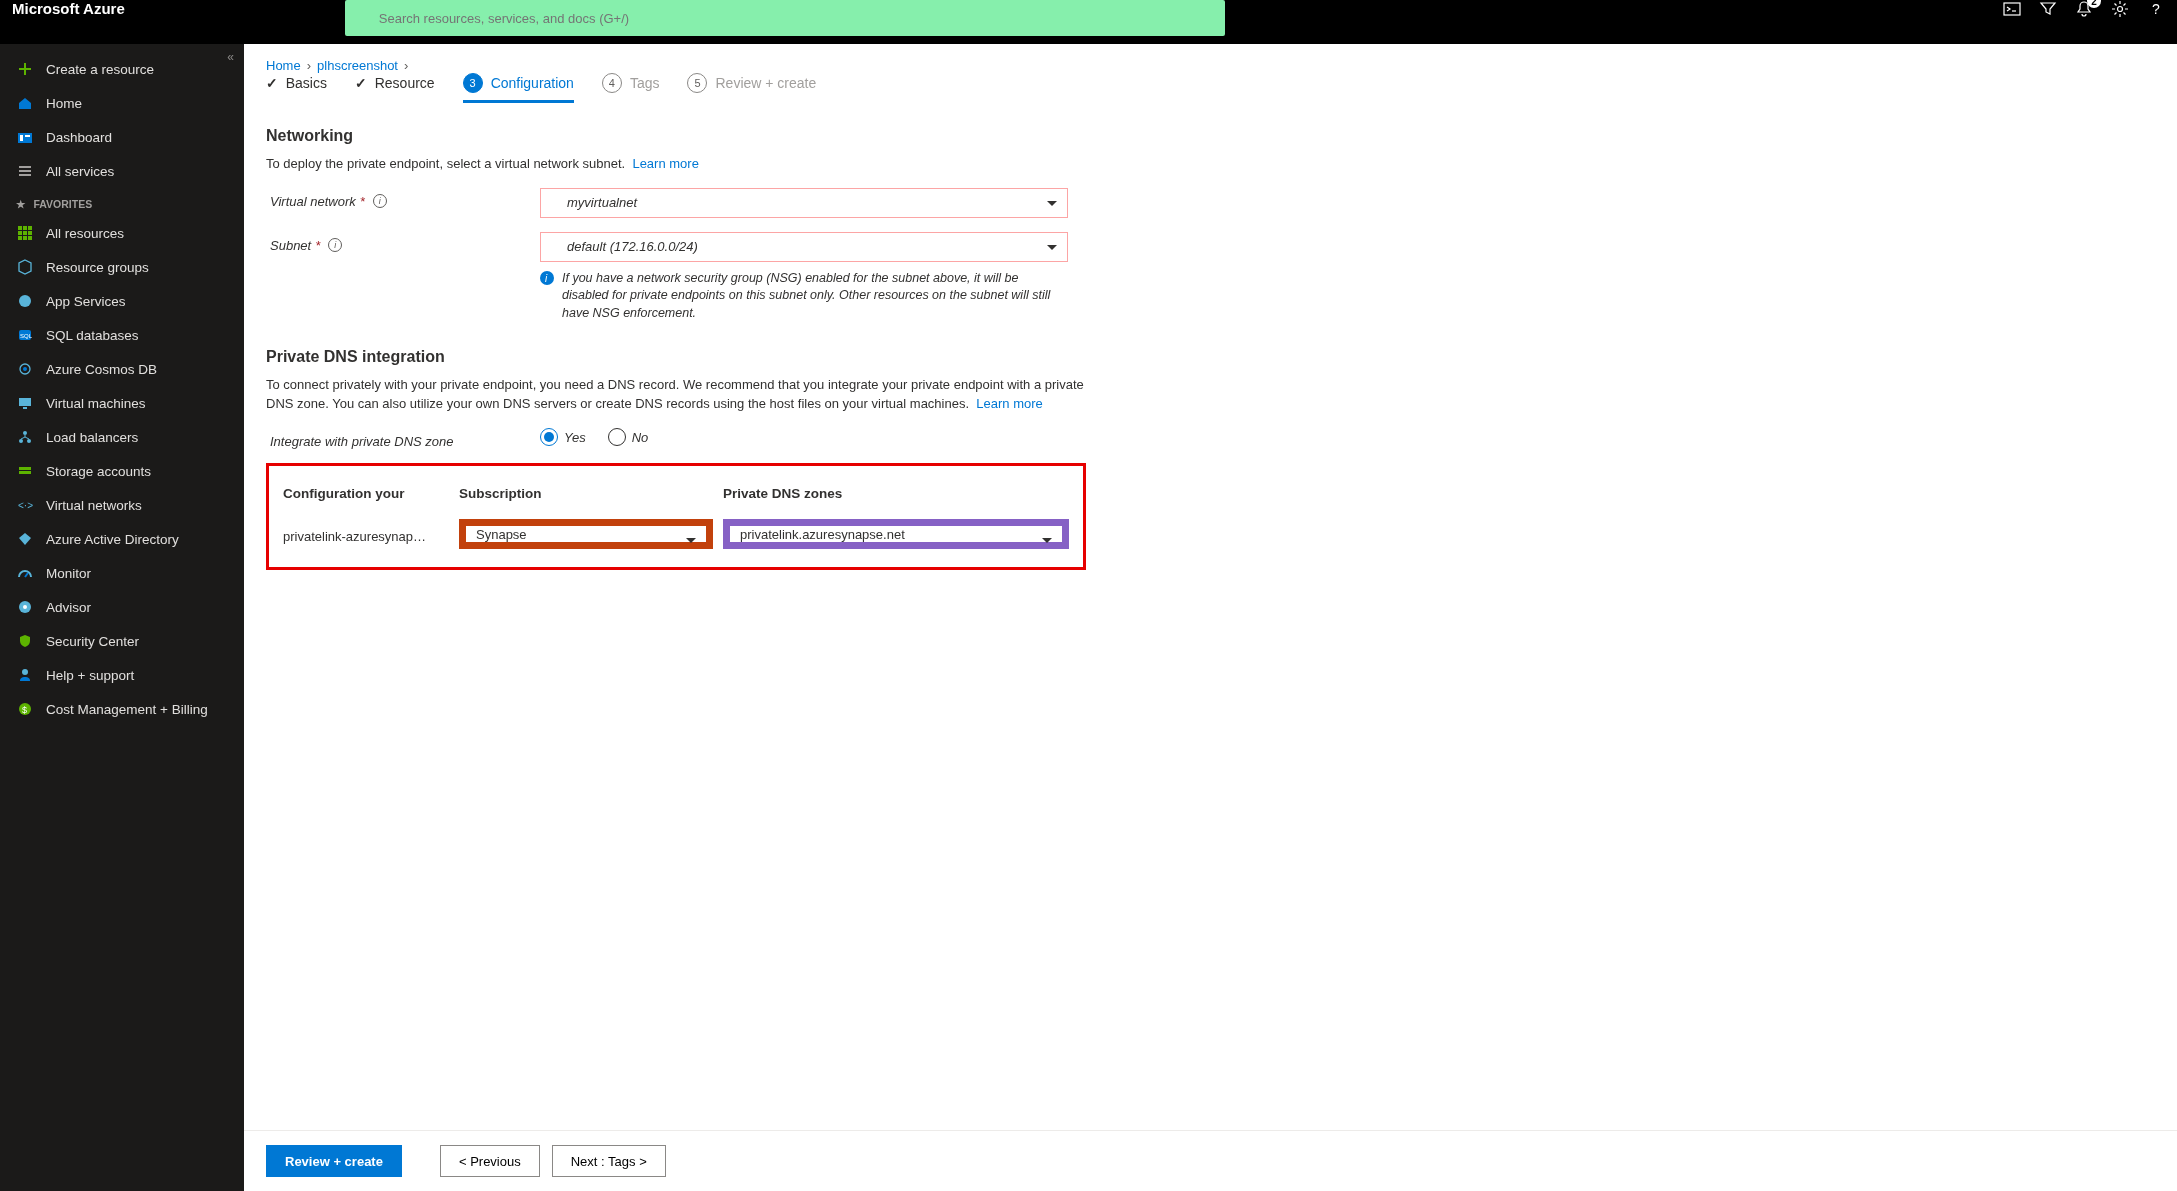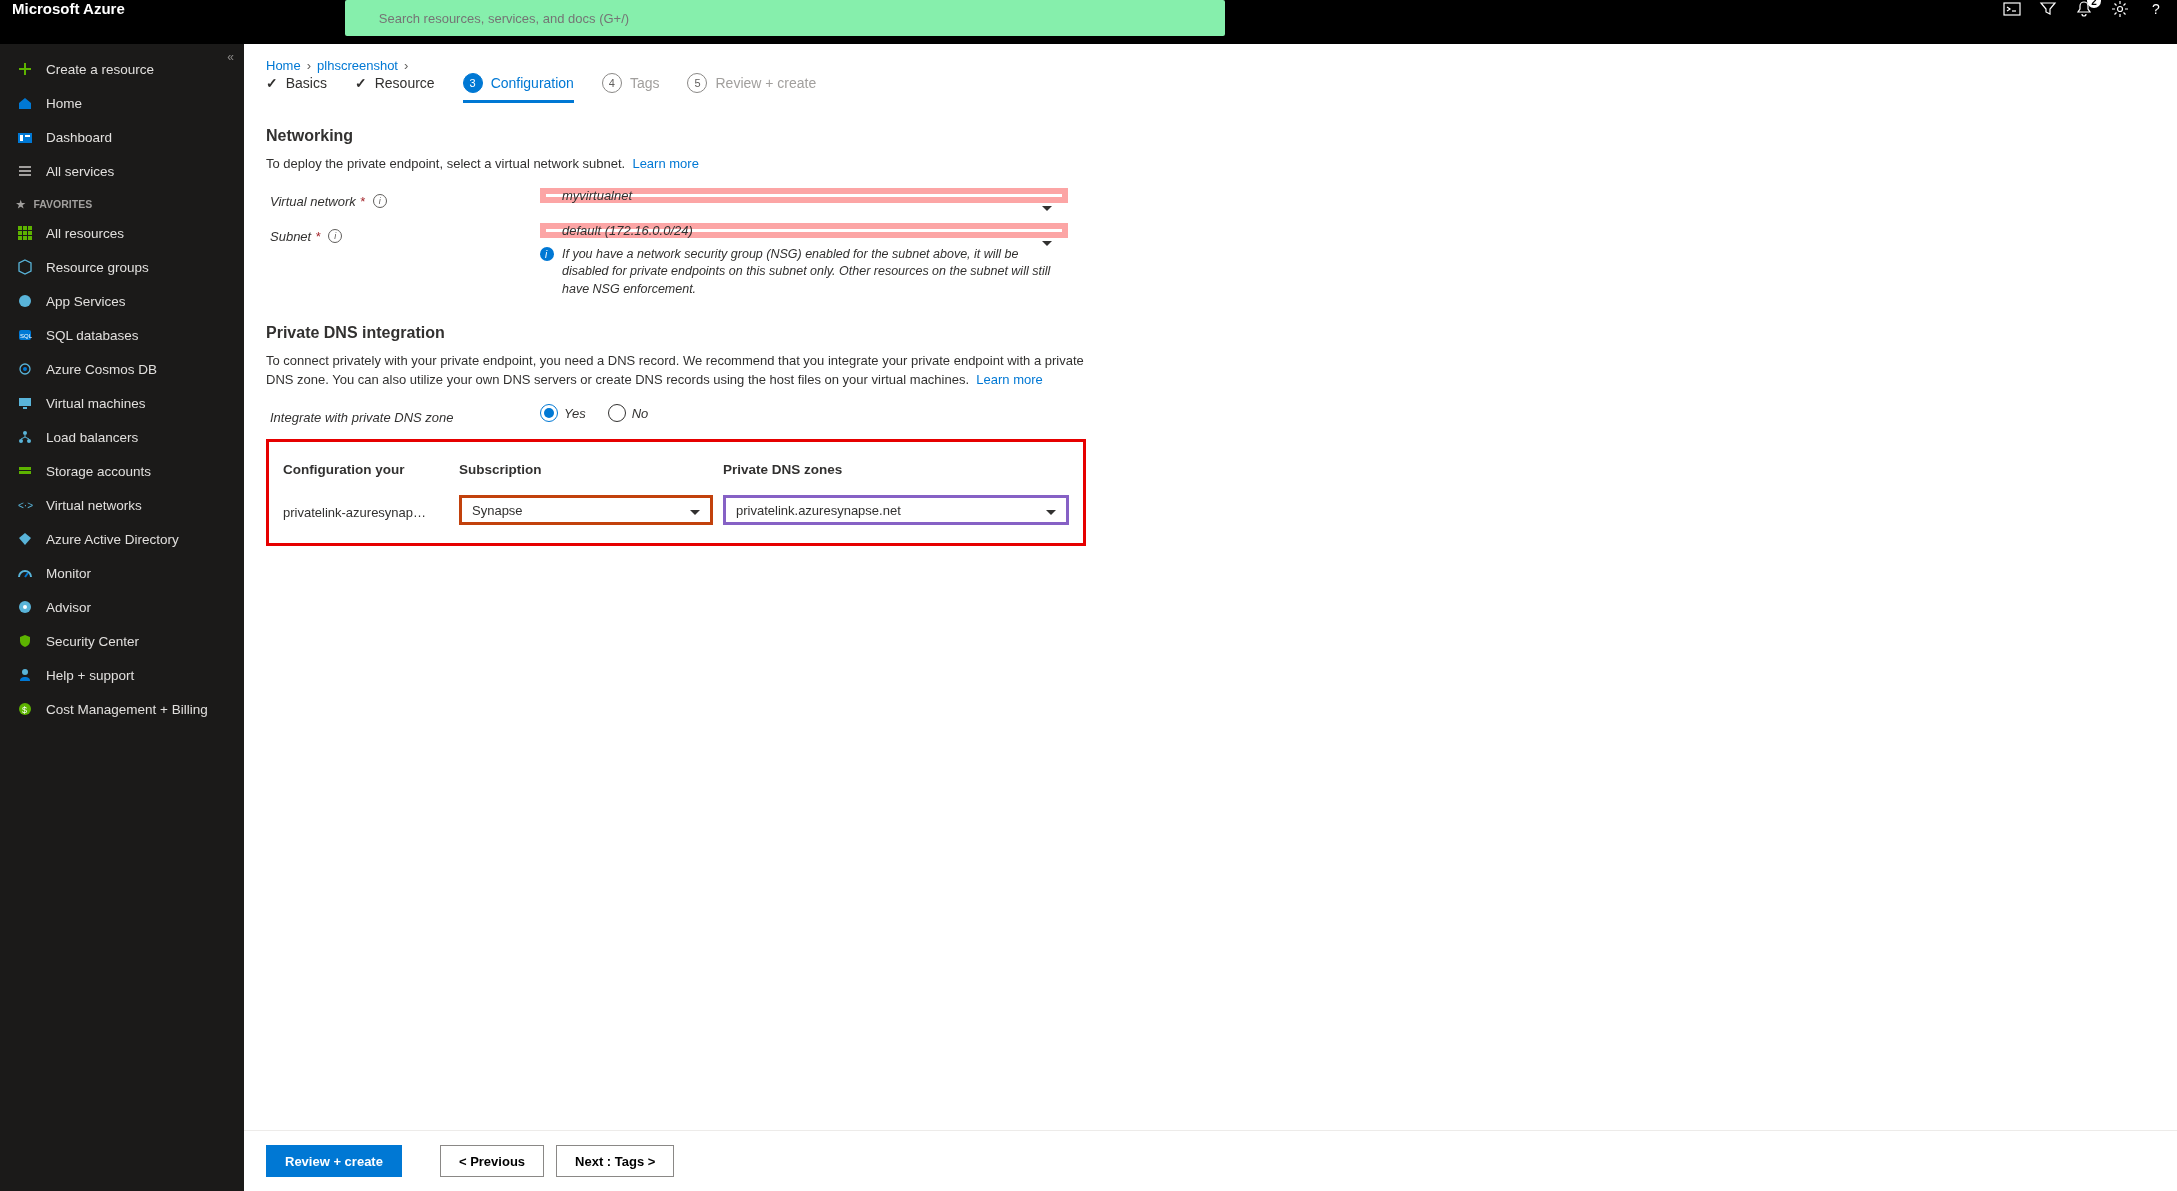--- a/index.html
+++ b/index.html
@@ -34,41 +34,41 @@
 .tab.disabled { color:#a19f9d; }
 .section { margin-bottom: 26px; }
 .section h2 { font-size: 16px; font-weight:600; margin-bottom: 10px; }
 .section p { font-size: 13px; color:#323130; line-height:1.45; max-width:820px;}
 .section p a { color:#0078d4; text-decoration:none; }
 .form-row { display:flex; align-items:flex-start; margin: 14px 4px; font-style: italic; }
 .form-label { width:270px; font-size:13px; padding-top:6px; display:flex; align-items:center; gap:4px;}
 .req { color:#a4262c; }
 .info-i { width:14px; height:14px; border:1px solid #605e5c; border-radius:50%; display:inline-flex; align-items:center; justify-content:center; font-size:9px; color:#605e5c; margin-left:4px;}
 .form-field { flex:1; max-width:528px; }
-.select { width:100%; height:15px; border:6px solid #fca5a5; background:#fff; padding:0 28px 0 16px; font-size:13px; position:relative; display:flex; align-items:center; cursor:pointer;}
+.select { width:100%; height:30px; border:1px solid #fca5a5; background:#fff; padding:0 28px 0 26px; font-size:13px; position:relative; display:flex; align-items:center; cursor:pointer;}
 .select::after { content:""; position:absolute; right:10px; top:12px; border:5px solid transparent; border-top-color:#323130;}
 .hint { font-size:12.5px; color:#323130; margin-top:8px; display:flex; gap:8px; line-height:1.4; max-width:528px;}
 .hint-icon { color:#0078d4; flex-shrink:0; margin-top:1px;}
 .radio-row { display:flex; gap:22px; align-items:center;}
 .radio { display:flex; align-items:center; gap:6px; font-size:13px; cursor:pointer;}
 .radio-dot { width:18px; height:18px; border:1px solid #323130; border-radius:50%; position:relative;}
 .radio.checked .radio-dot { border-color:#0078d4;}
 .radio.checked .radio-dot::after { content:""; position:absolute; inset:3px; background:#0078d4; border-radius:50%;}
 .highlight-box { border:3px solid #e60000; padding: 10px 14px 18px; margin-top:10px; max-width: 820px;}
 .cols-header { display:flex; font-size:13.5px; font-weight:600; padding: 10px 0 18px; }
 .cols-row { display:flex; align-items:center; gap:0;}
 .col1 { width:176px; padding-right:10px;}
 .col2 { width:264px; padding-right:10px;}
 .col3 { flex:1; }
 .trunc { white-space:nowrap; overflow:hidden; text-overflow:ellipsis; font-size:13px; padding-top:5px;}
-.select-sm { height:30px; border:3px solid #c2410c; padding:0 28px 0 10px; font-size:13px; position:relative; display:flex; align-items:center; cursor:pointer; background:#fff;}
+.select-sm { height:30px; border:7px solid #c2410c; padding:0 28px 0 10px; font-size:13px; position:relative; display:flex; align-items:center; cursor:pointer; background:#fff;}
 .select-sm::after { content:""; position:absolute; right:10px; top:12px; border:5px solid transparent; border-top-color:#323130;}
 .select-sm.purple { border-color:#8661c5;}
 .footer { border-top:1px solid #edebe9; padding: 14px 22px; display:flex; gap:18px; }
-.btn { height:32px; padding:0 18px; font-size:13px; border:1px solid #8a8886; background:#fff; cursor:pointer; display:flex; align-items:center;font-weight:bold;}
+.btn { height:32px; padding:0 18px; font-size:13px; border:1px solid #8a8886; background:#fff; cursor:pointer; display:flex; align-items:center;}
 .btn.primary { background:#0078d4; border-color:#0078d4; color:#fff; font-weight:600;}
 .btn-group { display:flex; gap:12px; margin-left:20px;}
 svg { display:block; }
 </style>
 </head>
 <body>
 
 <div class="topbar">
   <div class="brand">Microsoft Azure</div>
   <div class="search-container">

